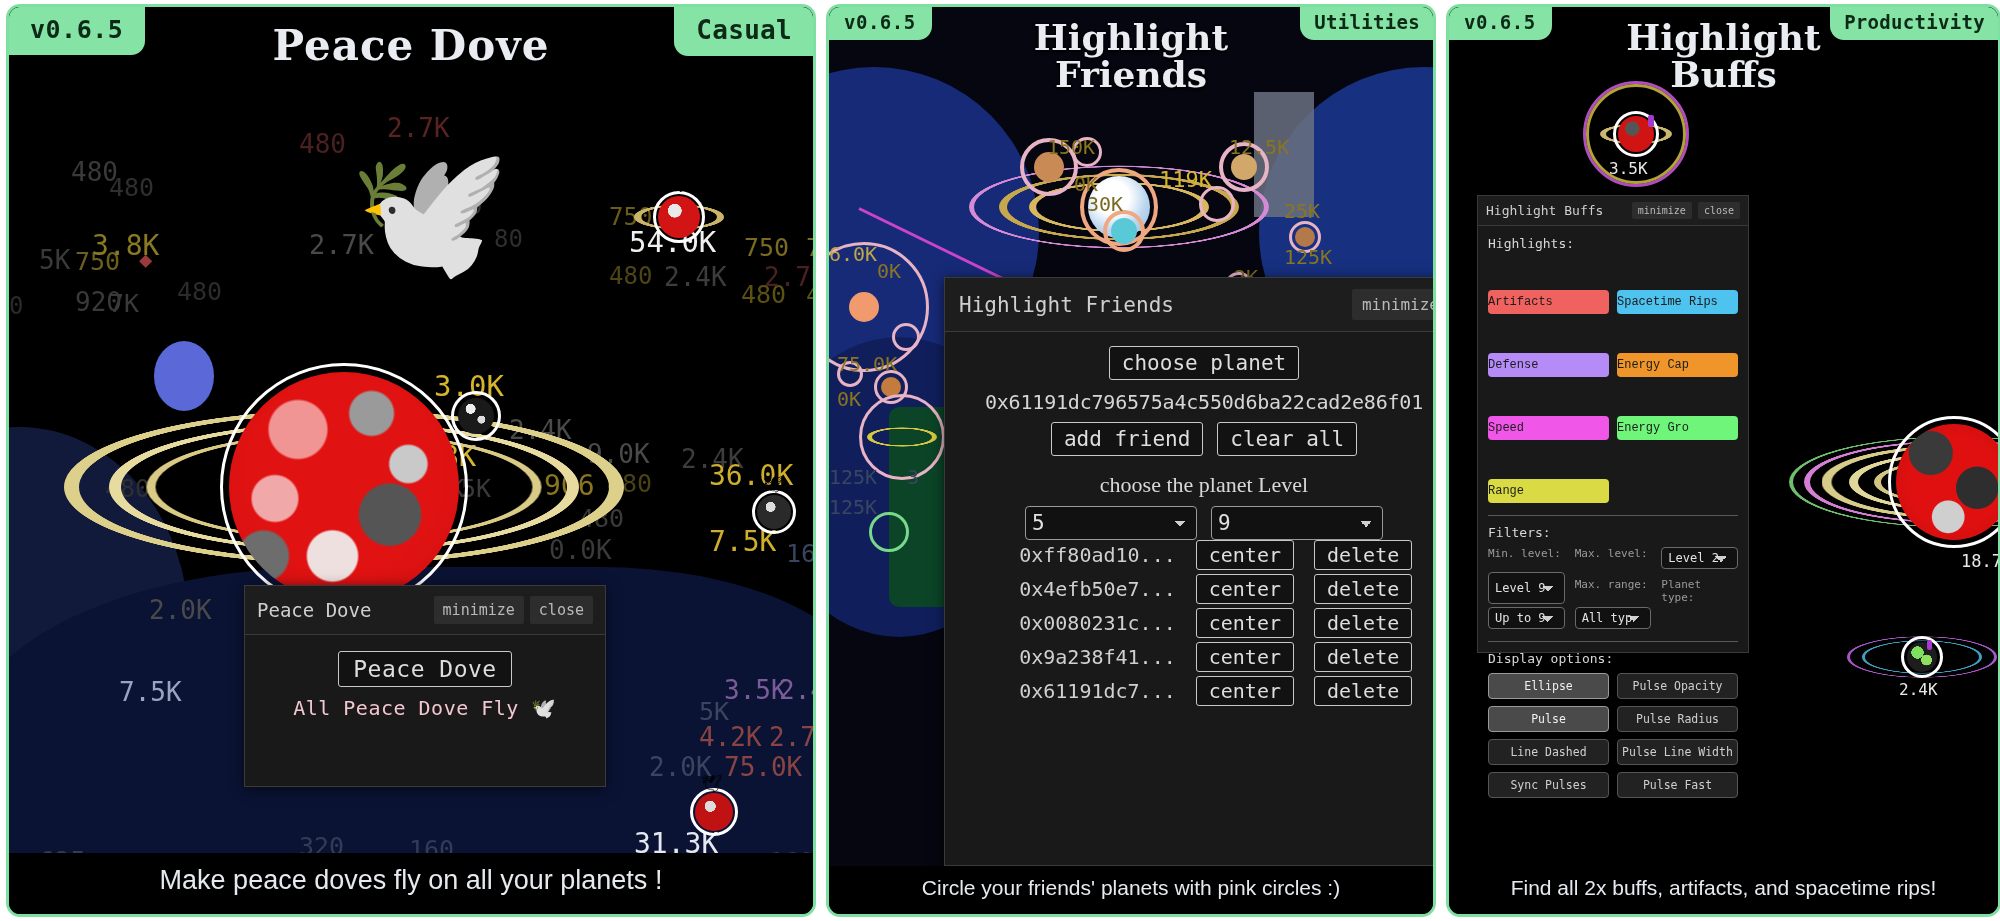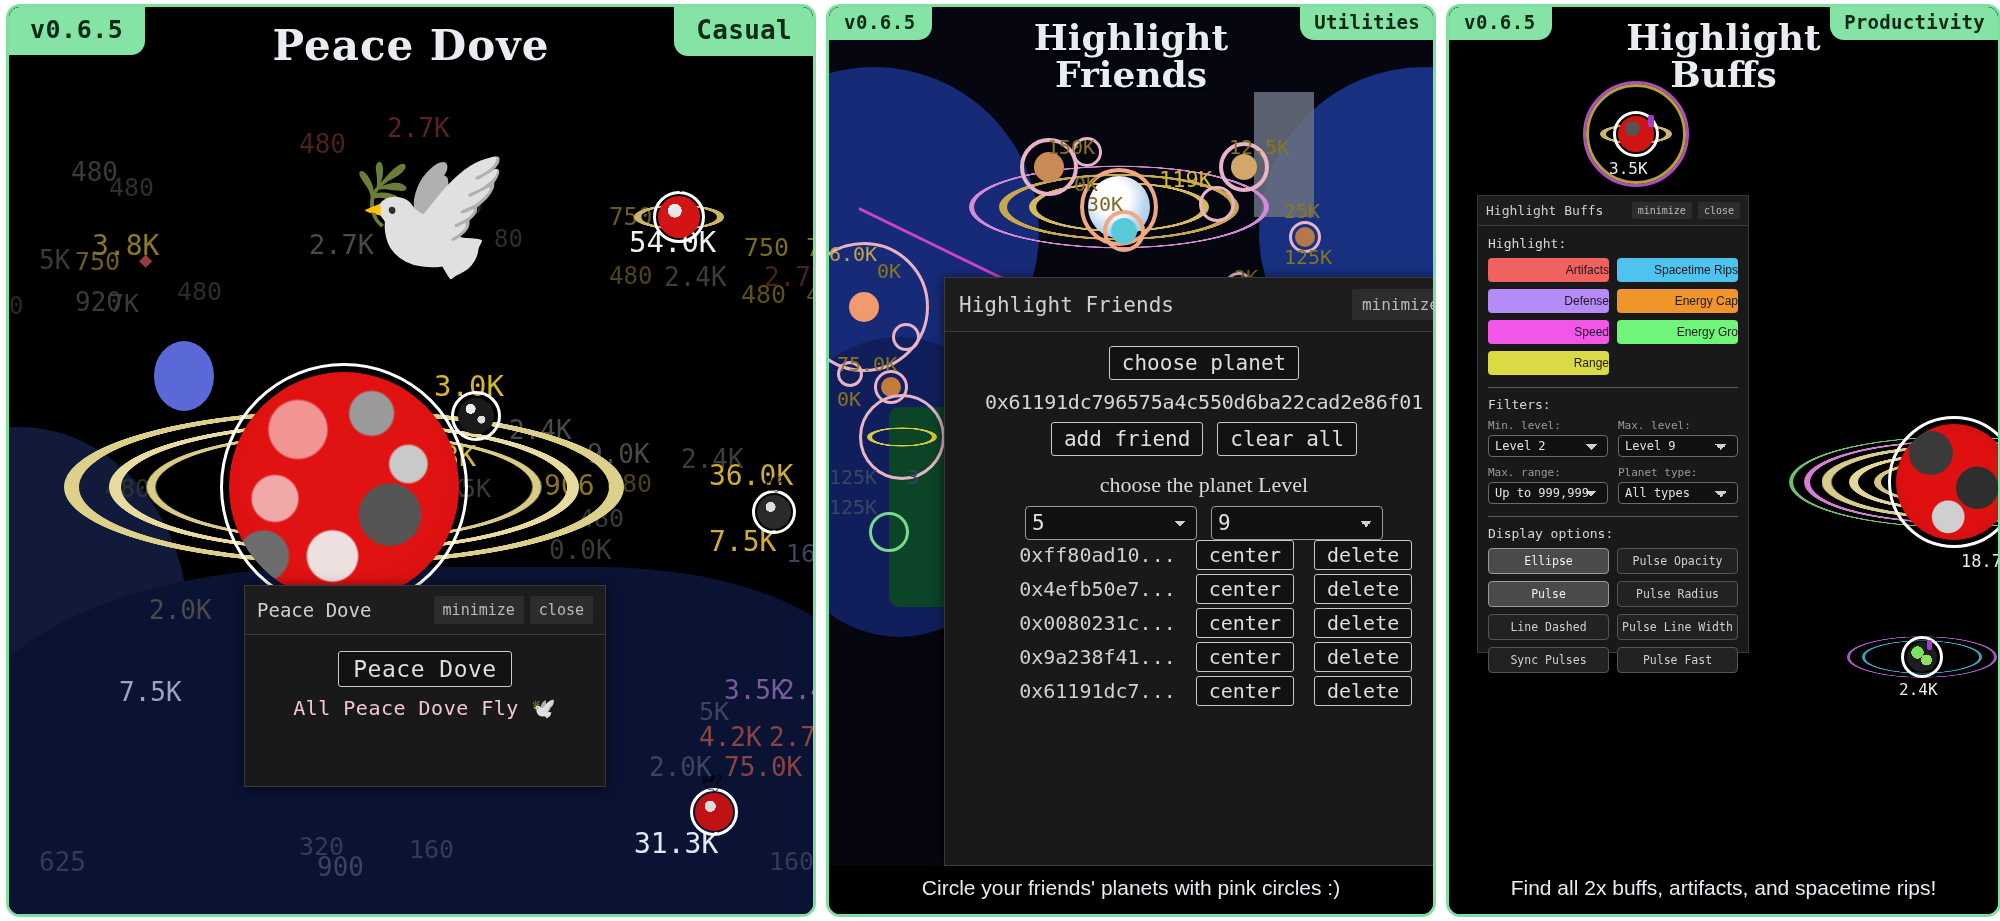--- a/index.html
+++ b/index.html
@@ -194,26 +194,26 @@
   .d2 .frow .gbtn{ font-size:20px; padding:2px 12px; }
 
   
   .d3{ left:28px; top:188px; width:272px; height:458px; font-size:12px; }
   .d3 .dlg-head{ font-size:13px; padding:6px 8px; }
   .d3 .dlg-ctrl{ font-size:10px; padding:3px 6px; }
   .d3 .dlg-body{ padding:8px 10px; }
   .d3 .sect{ color:#d8d8d8; font-size:13px; margin:2px 0 7px; }
   .d3 .grid2{ display:grid; grid-template-columns:1fr 1fr; gap:7px 8px; }
   .hl{
-    border:none; border-radius:4px; text-align:right;
-    font-family:Liberation Sans, sans-serif;
-    font-size:12px; padding:5px 0; cursor:pointer; color:#1b1b1b;
+    border:none; border-radius:4px; text-align:left;
+    font-family:Liberation Mono, monospace;
+    font-size:12px; padding:5px 0; cursor:pointer; color:#1b1b1b;margin-top:32px;
   }
   .d3 hr{ border:none; border-top:1px solid #5a5a5a; margin:12px 0 9px; }
-  .d3 .fgrid{ display:grid; grid-template-columns:1fr 1fr; gap:3px 10px; }
+  .d3 .fgrid{ display:grid; grid-template-columns:1fr 1fr 1fr; gap:3px 10px; }
   .d3 .flab{ color:#9a9a9a; font-size:11px; }
   .d3 .gsel{ width:100%; font-size:12px; padding:3px 18px 3px 6px; border-color:#6a6a6a;}
   .d3 .opt{
     background:#222; border:1px solid #555; color:#cfcfcf;
     border-radius:4px; text-align:center; font-size:11.5px;
     padding:5px 0; cursor:pointer;
     font-family:"DejaVu Sans Mono", monospace;
   }
   .d3 .opt.on{ background:#4a4a4a; border-color:#9a9a9a; color:#f0f0f0; }
 
@@ -353,20 +353,21 @@
             <span>All Peace Dove Fly</span>
             <span>🕊️</span>
           </div>
         </div>
       </div>
 
       <div class="ver">v0.6.5</div>
       <div class="cat">Casual</div>
       <div class="ptitle">Peace Dove</div>
     </div>
+    <div class="caption">Make peace doves fly on all your planets !</div>
   </div>
 
   <div class="card c2">
     <div class="stage">
       <div class="space" style="background:#05060f;">
         <div class="nebula" style="left:-120px;top:60px;width:330px;height:330px;background:#172a77;"></div>
         <div class="nebula" style="left:430px;top:60px;width:330px;height:330px;background:#17307f;"></div>
         <div class="nebula" style="left:-60px;top:330px;width:260px;height:300px;background:#101f5c;"></div>
         <div class="nebula" style="left:60px;top:400px;width:180px;height:200px;background:#0b4427;border-radius:10px;"></div>
         <div class="gray-box" style="left:425px;top:85px;width:60px;height:125px;"></div>
@@ -559,21 +560,21 @@
 
       <div class="dlg d3">
         <div class="dlg-head">
           <span class="dlg-title">Highlight Buffs</span>
           <span class="dlg-ctrls">
             <button class="dlg-ctrl">minimize</button>
             <button class="dlg-ctrl">close</button>
           </span>
         </div>
         <div class="dlg-body">
-          <div class="sect">Highlight:</div>
+          <div class="sect">Highlights:</div>
           <div class="grid2">
             <button class="hl" style="background:#f0625f;">Artifacts</button>
             <button class="hl" style="background:#4ec3f0;">Spacetime Rips</button>
             <button class="hl" style="background:#b58cf7;">Defense</button>
             <button class="hl" style="background:#f0952a;">Energy Cap</button>
             <button class="hl" style="background:#f056e8;">Speed</button>
             <button class="hl" style="background:#6ef57a;">Energy Gro</button>
             <button class="hl" style="background:#dadb44;">Range</button>
             <span></span>
           </div>

